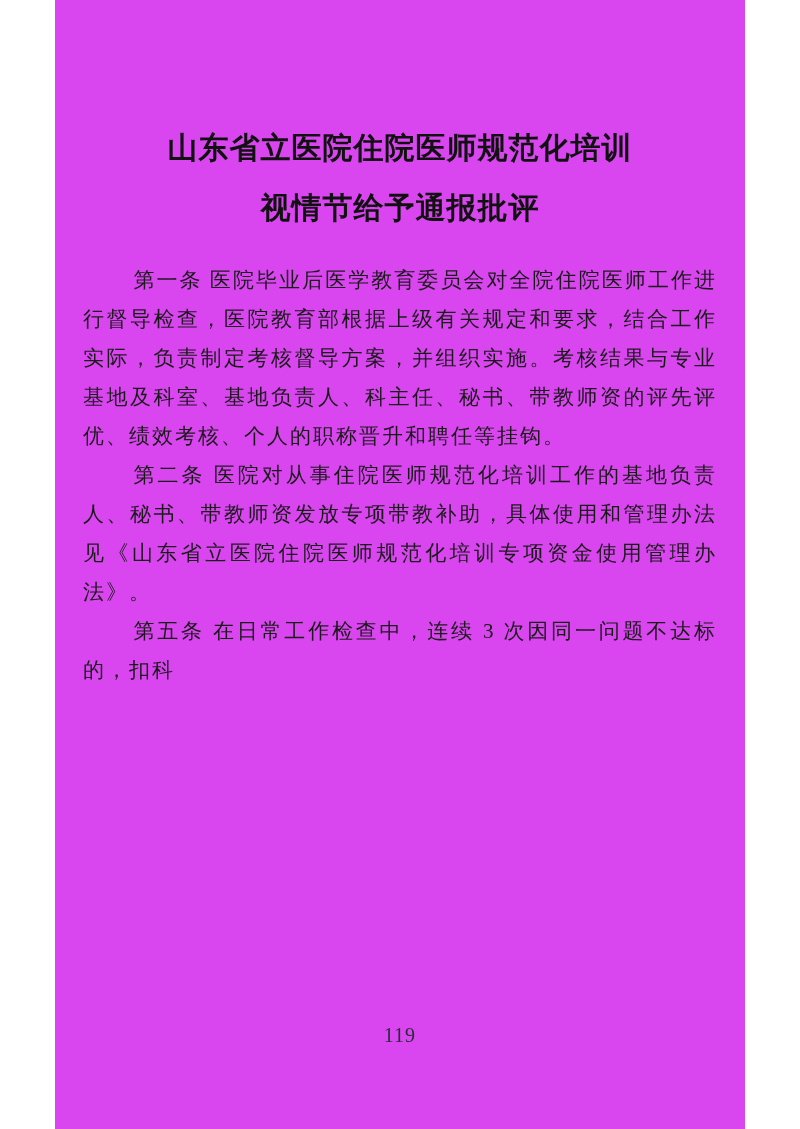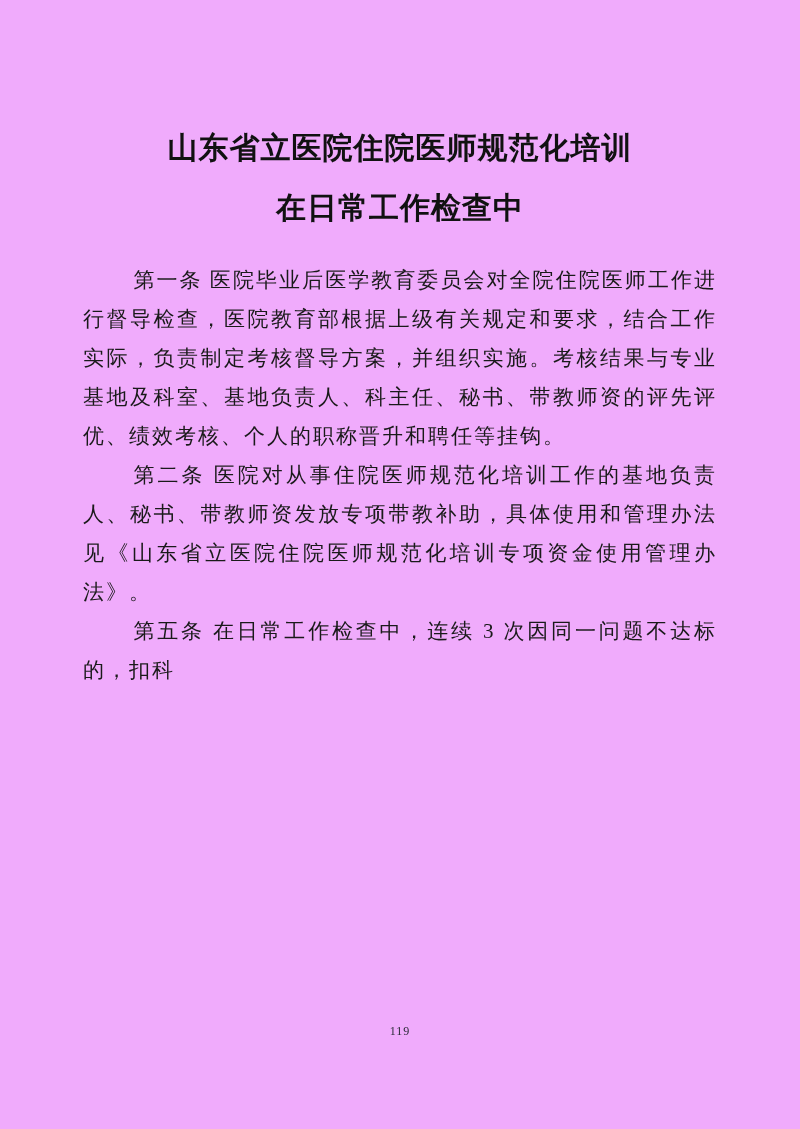--- a/index.html
+++ b/index.html
@@ -3,24 +3,24 @@
 <meta charset="utf-8">
 <style>
   * { margin: 0; padding: 0; box-sizing: border-box; }
 
   html, body {
     background: #ffffff;
   }
 
   .page {
     position: relative;
-    width: 800px;
+    width: 690px;
     height: 1129px;
     margin: 0 auto;
-    background: #f0abfc;
+    background: #d946ef;
     overflow: hidden;
     font-family: "Liberation Serif", "DejaVu Serif", serif;
     color: #1a1a1a;
   }
 
   .title-block {
     padding-top: 118px;
     text-align: center;
   }
 
@@ -45,33 +45,33 @@
     text-indent: 2.4em;
     margin: 0;
   }
 
   .page-footer {
     position: absolute;
     top: 1024px;
     left: 0;
     width: 100%;
     text-align: center;
-    font-size: 12px;
+    font-size: 20px;
     letter-spacing: 1px;
     color: #2b2b38;
   }
 </style>
 </head>
 <body>
 
 <div class="page">
 
   <div class="title-block">
     <div class="title-line">山东省立医院住院医师规范化培训</div>
-    <div class="title-line">在日常工作检查中</div>
+    <div class="title-line">视情节给予通报批评</div>
   </div>
 
   <div class="body-block">
     <p>第一条 医院毕业后医学教育委员会对全院住院医师工作进行督导检查，医院教育部根据上级有关规定和要求，结合工作实际，负责制定考核督导方案，并组织实施。考核结果与专业基地及科室、基地负责人、科主任、秘书、带教师资的评先评优、绩效考核、个人的职称晋升和聘任等挂钩。</p>
     <p>第二条 医院对从事住院医师规范化培训工作的基地负责人、秘书、带教师资发放专项带教补助，具体使用和管理办法见《山东省立医院住院医师规范化培训专项资金使用管理办法》。</p>
     <p>第五条 在日常工作检查中，连续 3 次因同一问题不达标的，扣科</p>
   </div>
 
   <div class="page-footer">119</div>
 

